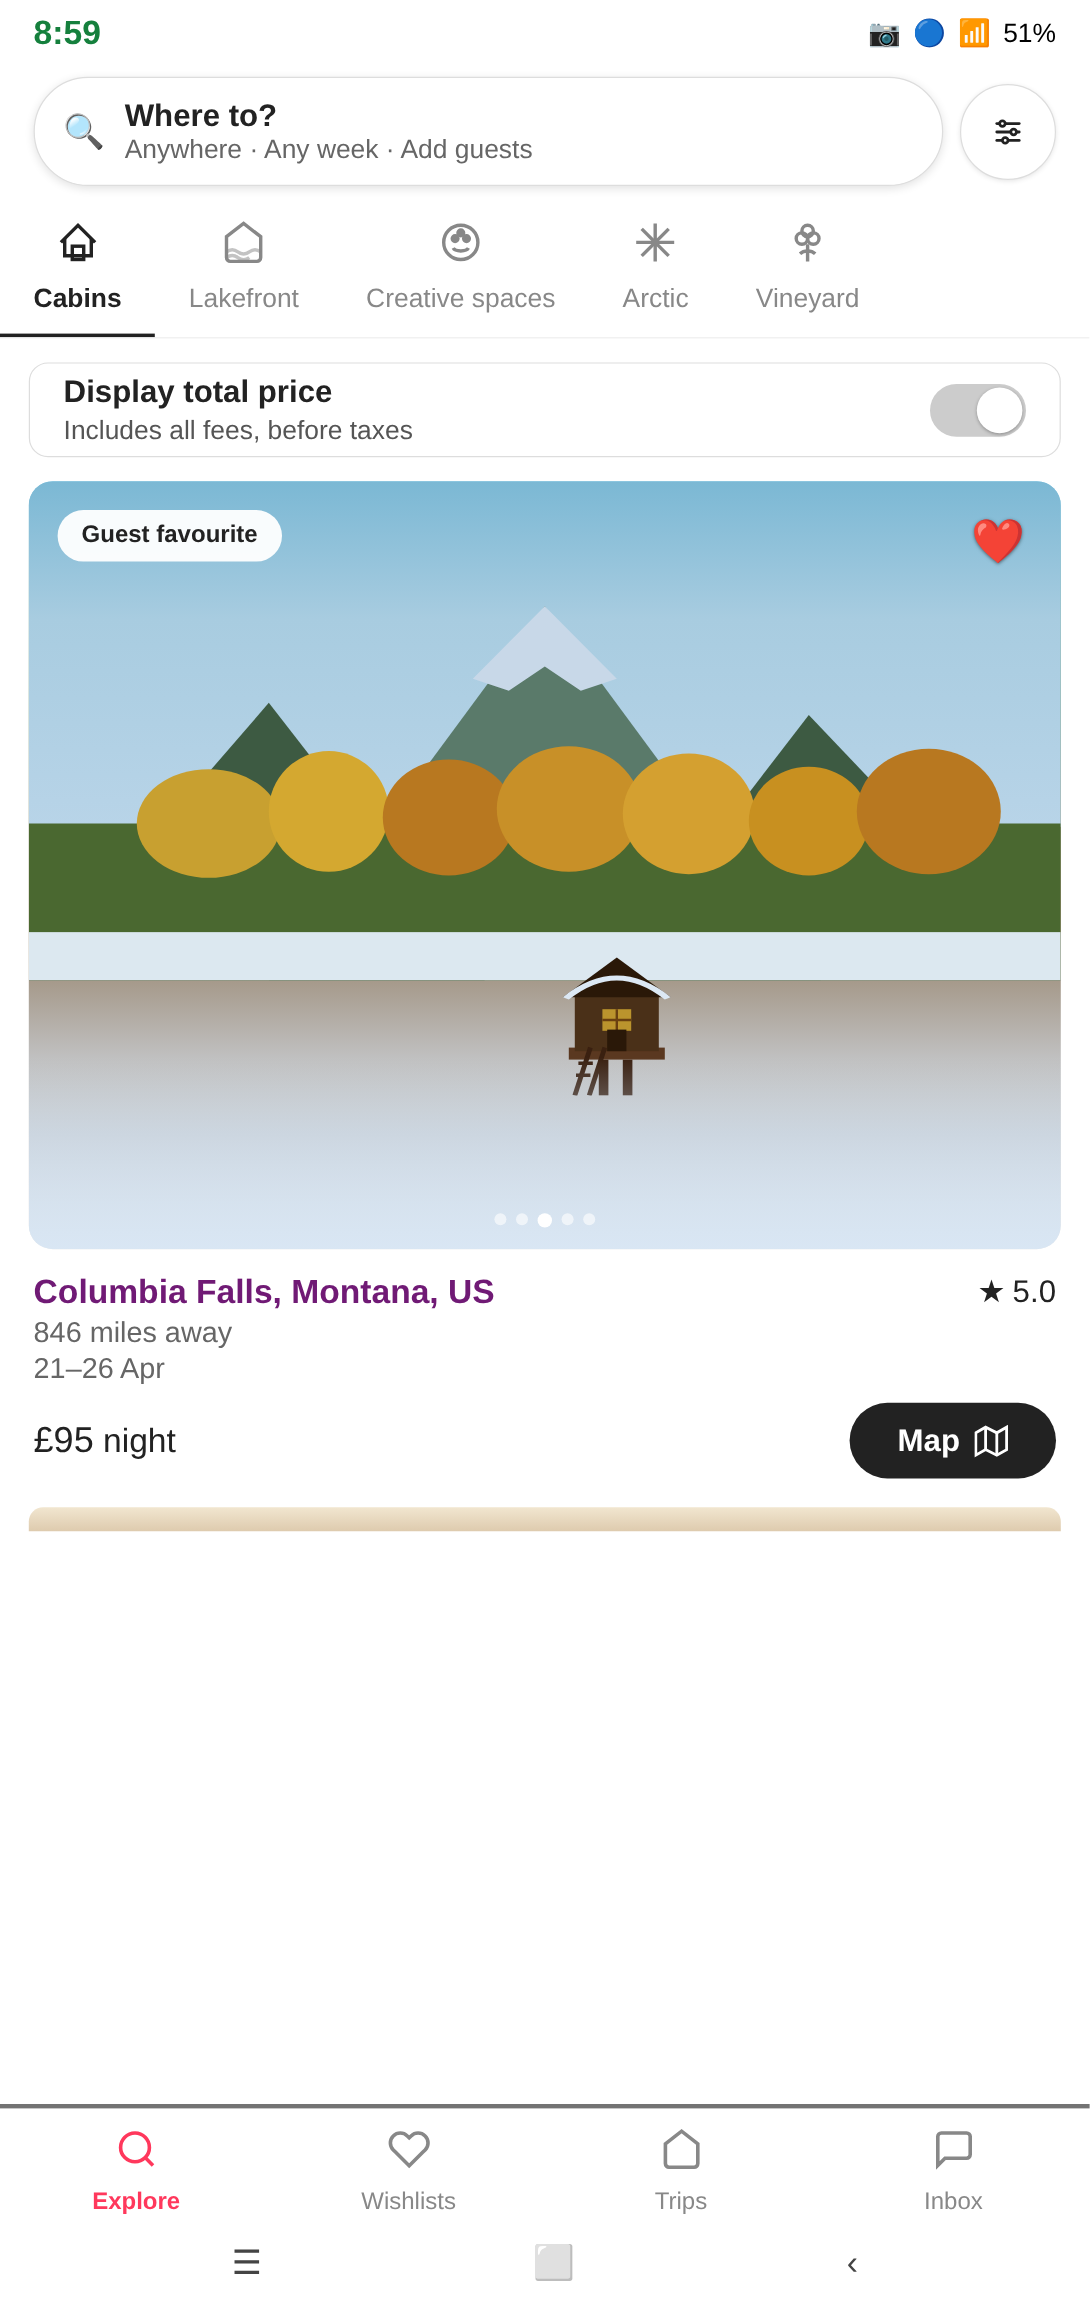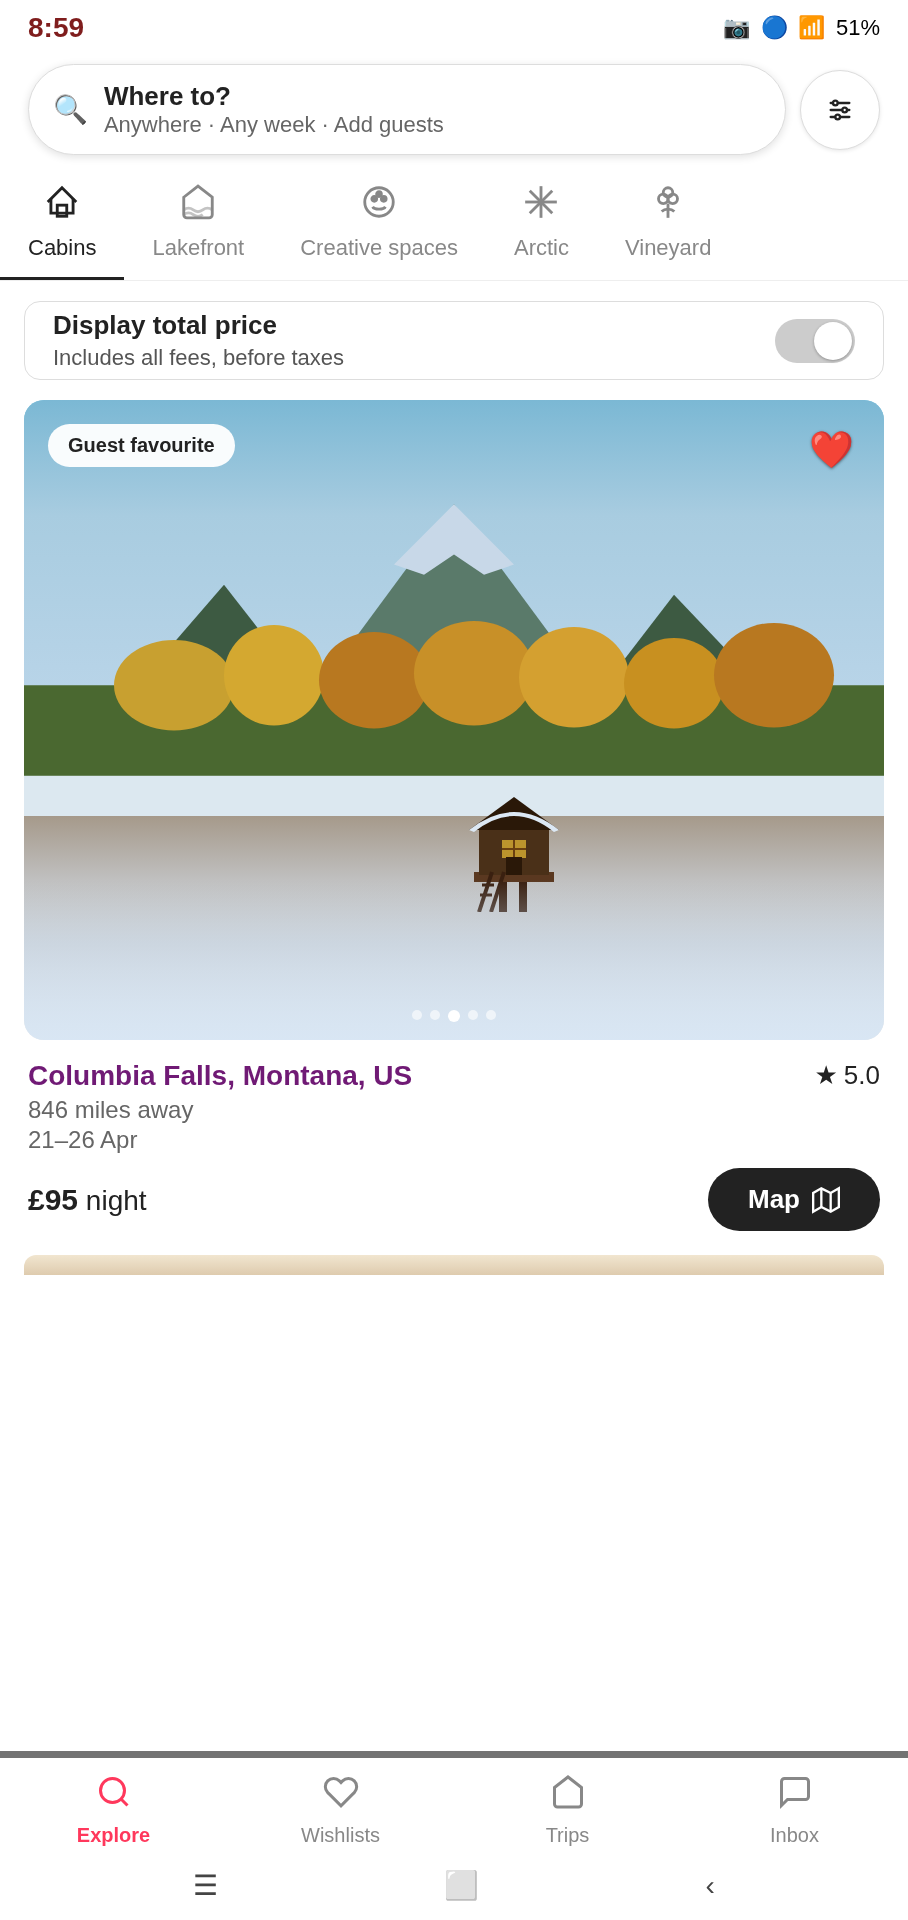--- a/index.html
+++ b/index.html
@@ -18,21 +18,21 @@
       display: flex;
       justify-content: space-between;
       align-items: center;
       padding: 10px 28px;
       height: 56px;
       background: #fff;
     }
     .status-time {
       font-size: 28px;
       font-weight: 600;
-      color: #7f1d1d;
+      color: #15803d;
     }
     .status-icons {
       display: flex;
       align-items: center;
       gap: 10px;
       font-size: 22px;
       color: #000;
     }
 
     
@@ -114,21 +114,21 @@
     .tab-item.active .tab-icon {
       color: #222;
     }
     .tab-label {
       font-size: 22px;
       color: #888;
       white-space: nowrap;
     }
     .tab-item.active .tab-label {
       color: #222;
-      font-weight: 400;
+      font-weight: 700;
     }
 
     
     .price-banner {
       margin: 20px 24px;
       border: 1px solid #ddd;
       border-radius: 16px;
       padding: 8px 28px;
       display: flex;
       justify-content: space-between;
@@ -279,21 +279,21 @@
       align-items: center;
       justify-content: space-between;
       margin-top: 14px;
     }
     .listing-price {
       font-size: 28px;
       color: #222;
     }
     .listing-price strong {
       font-size: 30px;
-      font-weight: 700;
+      font-weight: 400;
     }
     
     .map-btn {
       background: #222;
       color: #fff;
       border: none;
       border-radius: 50px;
       padding: 16px 40px;
       font-size: 26px;
       font-weight: 600;
@@ -311,21 +311,21 @@
       border-radius: 12px 12px 0 0;
       opacity: 0.6;
     }
 
     
     .bottom-nav {
       position: fixed;
       bottom: 0;
       width: 908px;
       background: #fff;
-      border-top: 7px solid #737373;
+      border-top: 4px solid #737373;
     }
     .nav-items {
       display: flex;
       justify-content: space-around;
       padding: 16px 0 8px;
     }
     .nav-item {
       display: flex;
       flex-direction: column;
       align-items: center;

